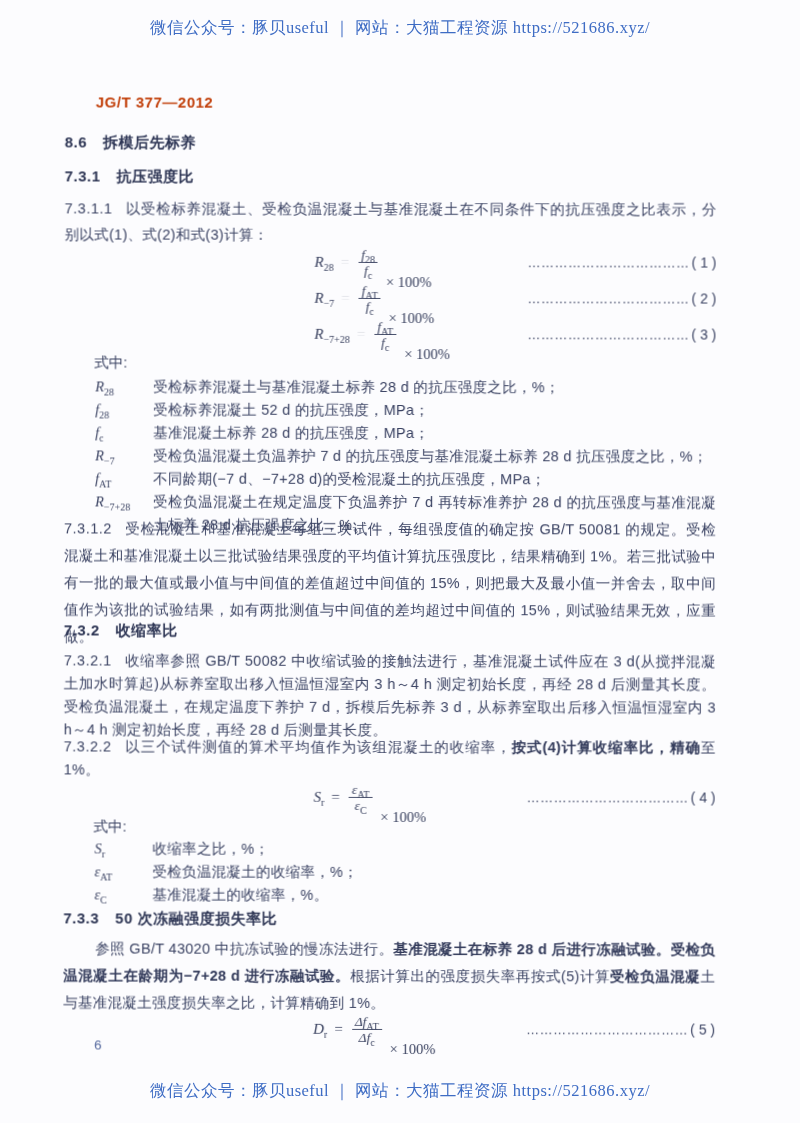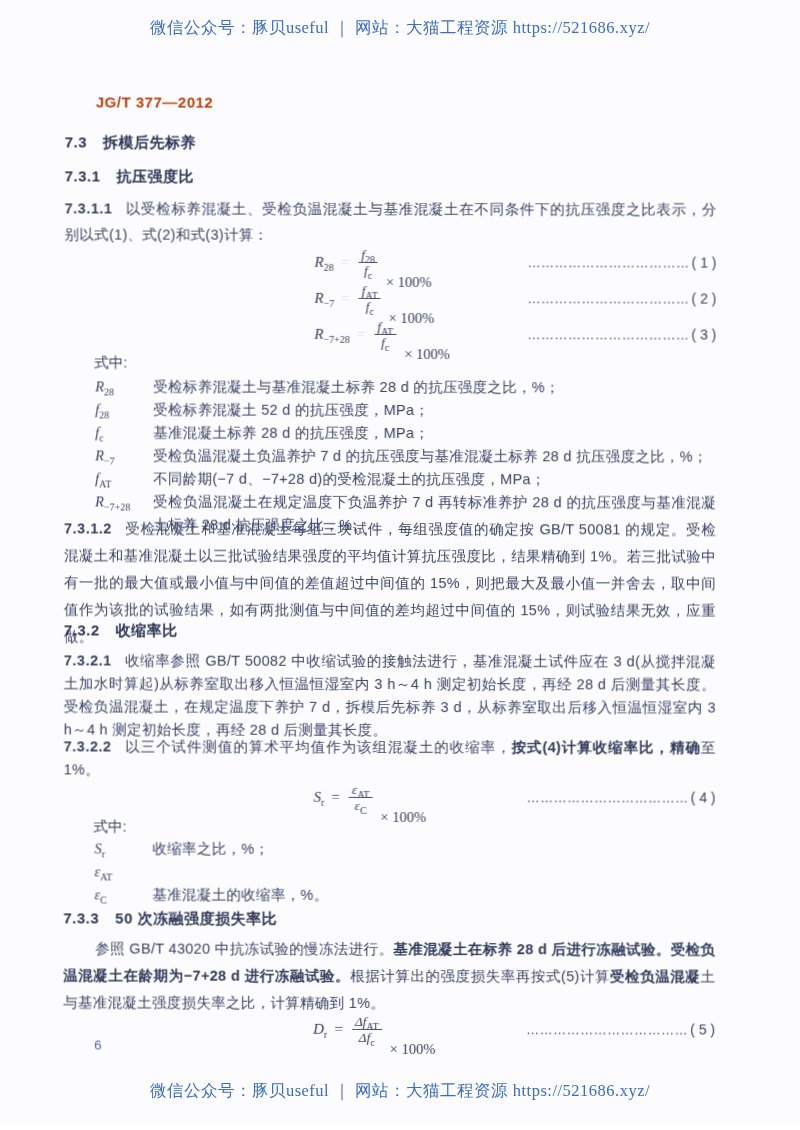--- a/index.html
+++ b/index.html
@@ -17,21 +17,21 @@
           letter-spacing:0.5px;color:#c2410c;}
 
   .content{position:absolute;left:64px;top:0;width:652px;}
   .blk{position:absolute;left:0;width:652px;}
 
   h3.sec{margin:0;font-size:15px;font-weight:700;color:#2d3554;letter-spacing:0.5px;}
   h3.sec .num{margin-right:16px;}
 
   p.para{margin:0;font-size:14.5px;text-align:justify;color:#3b4363;letter-spacing:0.3px;}
   .lh26{line-height:26px;} .lh27{line-height:27px;} .lh23{line-height:23px;}
-  .clausenum{font-weight:700;margin-right:13px;letter-spacing:0.5px;}
+  .clausenum{font-weight:400;margin-right:13px;letter-spacing:0.5px;}
   .seg.bold{font-weight:700;color:#323a5a;}
   .indent{text-indent:2.2em;}
 
   .shizhong{padding-left:30px;font-size:14.5px;color:#3b4363;}
 
   .symrow{display:flex;padding-left:31px;font-size:14.5px;line-height:23px;}
   .sym{width:58px;flex:none;font-family:"Liberation Serif",serif;}
   .var{font-family:"Liberation Serif",serif;font-style:italic;}
   sub{font-size:10px;line-height:0;}
   .symdesc{flex:1;text-align:justify;letter-spacing:0.3px;}
@@ -58,21 +58,21 @@
 
 <div class="page">
   <div class="wm wm-top">微信公众号：豚贝useful ｜ 网站：大猫工程资源 https://521686.xyz/</div>
 
   <div class="scan">
     <div class="docnum">JG/T 377—2012</div>
 
     <div class="content">
 
       <h3 class="sec blk" style="top:134px">
-        <span class="num">7.3</span><span>拆模后先标养</span>
+        <span class="num">8.6</span><span>拆模后先标养</span>
       </h3>
 
       <h3 class="sec blk" style="top:168px">
         <span class="num">7.3.1</span><span>抗压强度比</span>
       </h3>
 
       <p class="para lh26 blk" style="top:196px"><span class="clausenum">7.3.1.1</span><span><span class="seg">以受检标养混凝土、受检负温混凝土与基准混凝土在不同条件下的抗压强度之比表示，分别以式(1)、式(2)和式(3)计算：</span></span></p>
 
       <div class="blk" style="top:244px">
           <div class="eq-row">
@@ -181,20 +181,21 @@
 
       <div class="blk shizhong" style="top:818px">式中:</div>
 
       <div class="blk" style="top:838px">
           <div class="symrow">
             <span class="sym"><i class="var">S</i><sub>r</sub></span>
             <span class="symdesc">收缩率之比，%；</span>
           </div>
           <div class="symrow">
             <span class="sym"><i class="var">ε</i><sub>AT</sub></span>
+            <span class="symdesc">受检负温混凝土的收缩率，%；</span>
           </div>
           <div class="symrow">
             <span class="sym"><i class="var">ε</i><sub>C</sub></span>
             <span class="symdesc">基准混凝土的收缩率，%。</span>
           </div>
         </div>
 
       <h3 class="sec blk" style="top:910px">
         <span class="num">7.3.3</span><span>50 次冻融强度损失率比</span>
       </h3>

